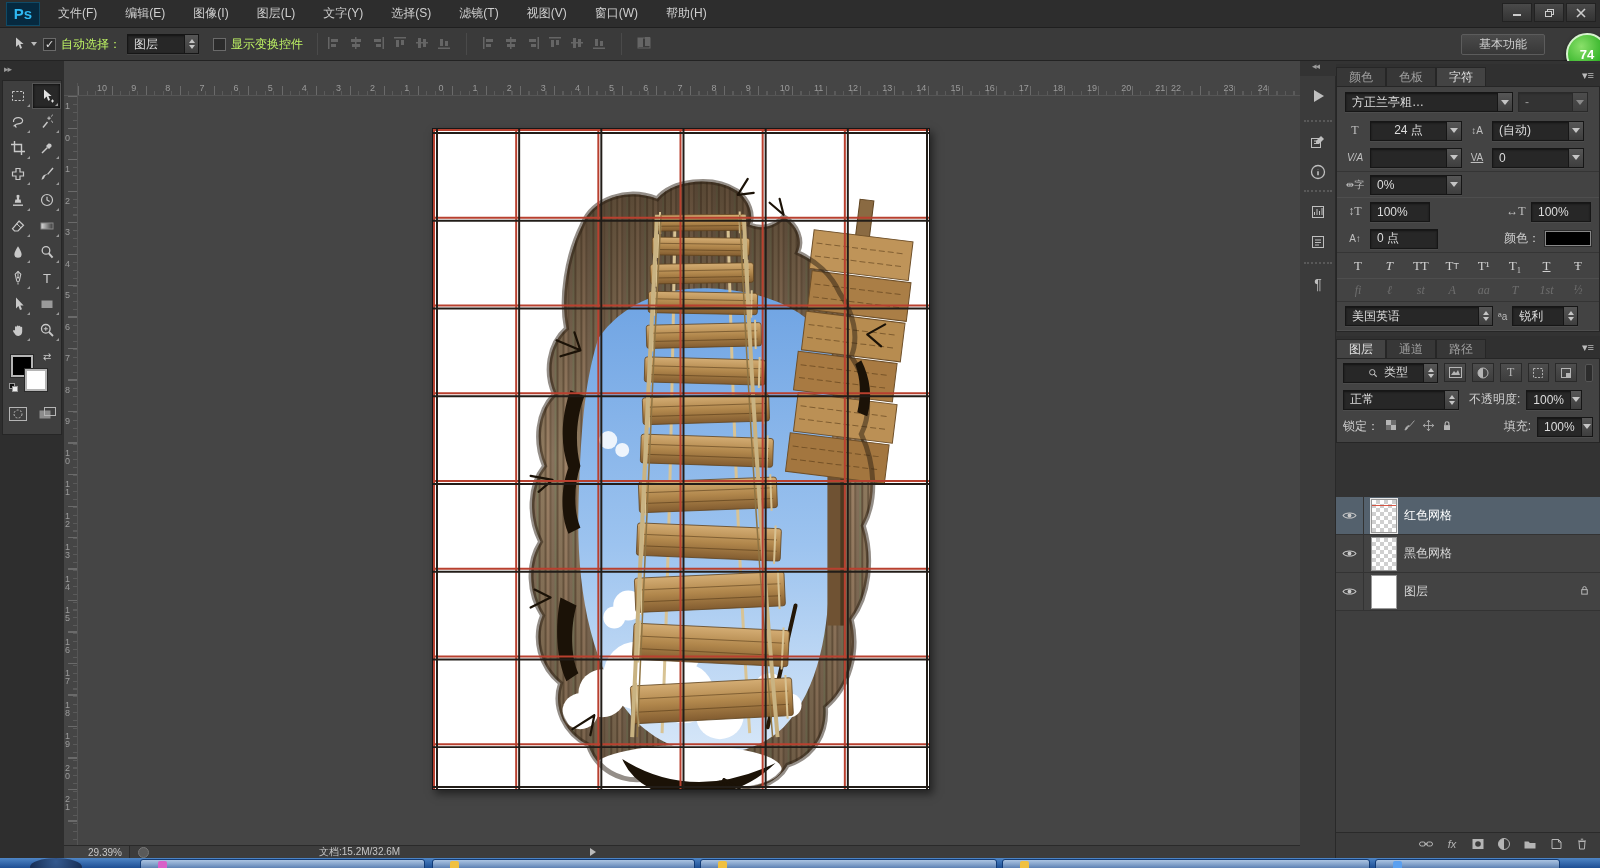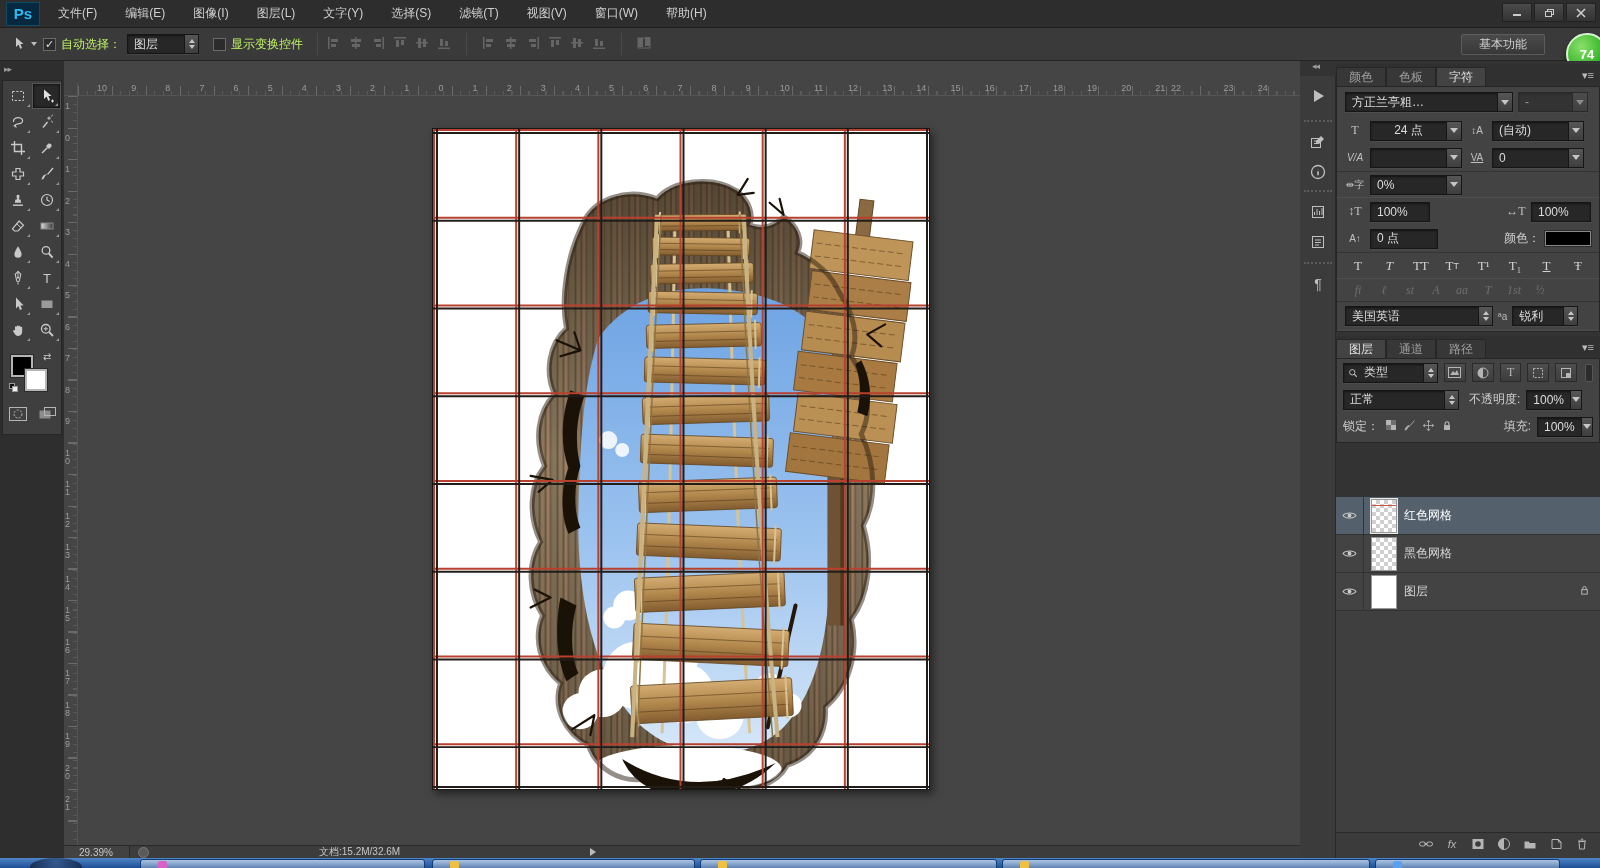--- a/index.html
+++ b/index.html
@@ -58,21 +58,21 @@
   #rulerH span{position:absolute;top:0;font-size:9px;color:#9b9b9b;}
   #rulerV{position:absolute;left:0;top:35px;width:14px;bottom:13px;background:#454545;border-right:1px solid #555;
     background-image:repeating-linear-gradient(180deg,#6a6a6a 0 1px,transparent 1px 31.5px),repeating-linear-gradient(180deg,#5a5a5a 0 1px,transparent 1px 7.9px);
     background-size:9px 100%,4px 100%;background-position:top right;background-repeat:repeat-y;}
   #rulerV span{position:absolute;left:1px;width:9px;font-size:9px;line-height:8px;color:#9b9b9b;word-break:break-all;}
   .rcorner{position:absolute;left:0;top:22px;width:14px;height:13px;background:#454545;border-right:1px solid #555;border-bottom:1px solid #555;}
   #canvasbg{position:absolute;left:14px;top:35px;right:0;bottom:13px;overflow:hidden;}
   #artboard{position:absolute;left:354px;top:32px;width:498px;height:662px;background:#fff;border:1px solid #171717;box-shadow:3px 4px 8px rgba(0,0,0,.5);}
   #artboard svg{display:block;width:100%;height:100%;}
   #statusbar{position:absolute;left:0;bottom:0;width:100%;height:13px;background:#3c3c3c;border-top:1px solid #2a2a2a;display:flex;align-items:center;font-size:10px;color:#c6c6c6;}
-  .zoomfld{width:66px;height:13px;background:#424242;border-right:1px solid #2a2a2a;display:flex;align-items:center;padding-left:15px;}
+  .zoomfld{width:66px;height:13px;background:#424242;border-right:1px solid #2a2a2a;display:flex;align-items:center;padding-left:24px;}
   .sb-ico{width:11px;height:11px;border-radius:50%;background:#5a5a5a;border:1px solid #777;margin:0 10px 0 8px;}
   .docinfo{margin-left:160px;}
   .sb-arrow{margin-left:190px;width:0;height:0;border-top:4px solid transparent;border-bottom:4px solid transparent;border-left:6px solid #bbb;}
   
   #dock{position:absolute;left:1300px;top:61px;width:300px;height:797px;background:#333;}
   .dock-head{position:absolute;left:0;top:0;width:100%;height:15px;color:#9a9a9a;font-size:9px;letter-spacing:-1px;padding-left:12px;}
   #dockstrip{position:absolute;left:0;top:15px;width:36px;bottom:0;background:#3b3b3b;border-right:1px solid #292929;}
   .dico{position:absolute;left:6px;width:24px;height:24px;display:flex;align-items:center;justify-content:center;}
   .dsep{position:absolute;left:4px;width:28px;border-top:2px dotted #595959;}
   #panels{position:absolute;left:36px;top:3px;right:0;bottom:0;}
@@ -839,21 +839,21 @@
         <div class="crow sepline" id="tstyleRow" style="gap:0;justify-content:space-between;">
             <span class="tsbtn">T</span>
             <span class="tsbtn" style="font-style: italic;">T</span>
             <span class="tsbtn">TT</span>
             <span class="tsbtn">T<span class="sm">T</span></span>
             <span class="tsbtn">T¹</span>
             <span class="tsbtn">T₁</span>
             <span class="tsbtn" style="text-decoration: underline;">T</span>
             <span class="tsbtn">Ŧ</span>
           </div>
-        <div class="crow" id="otRow" style="gap:0;height:22px;">
+        <div class="crow" id="otRow" style="gap:0;justify-content:space-between;height:22px;">
             <span class="otbtn">fi</span>
             <span class="otbtn">ℓ</span>
             <span class="otbtn">st</span>
             <span class="otbtn">A</span>
             <span class="otbtn">aa</span>
             <span class="otbtn">T</span>
             <span class="otbtn">1st</span>
             <span class="otbtn">½</span>
           </div>
         <div class="crow sepline" style="height:30px;">
@@ -876,21 +876,21 @@
       </div>
 
       <div class="ptabs" style="margin-top:4px;">
         <span class="ptab active">图层</span>
         <span class="ptab">通道</span>
         <span class="ptab">路径</span>
         <span class="pmenu">▾≡</span>
       </div>
       <div class="panelbody" style="padding-bottom:2px;">
         <div class="lrow">
-          <span class="fld" style="width:96px;">
+          <span class="fld" style="width:96px;padding-left:20px;">
             <svg width="10" height="10" viewBox="0 0 16 16" style="margin-left:4px;">
                 <circle cx="6.8" cy="6.8" r="4.3" fill="none" stroke="#bbb" stroke-width="1.6"></circle>
                 <path d="M10,10 L14,14" stroke="#bbb" stroke-width="1.8"></path>
               </svg>
             <span class="val">类型</span>
               <span class="spin">
                 <i class="up"></i>
                 <i class="dn"></i>
               </span>
           </span>

